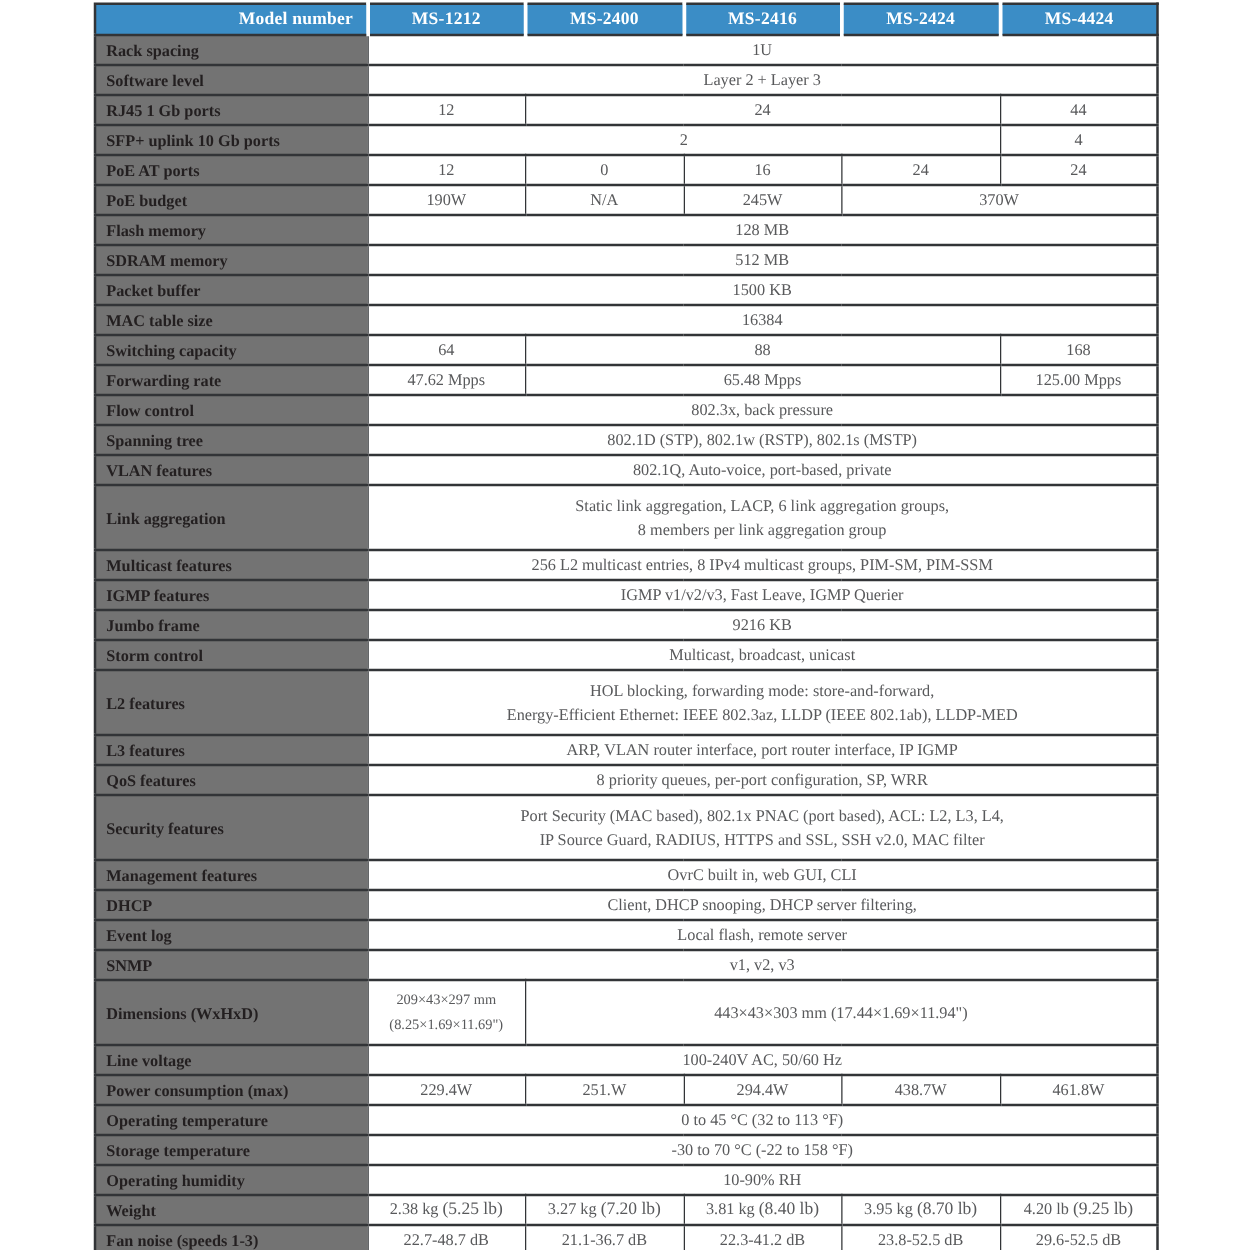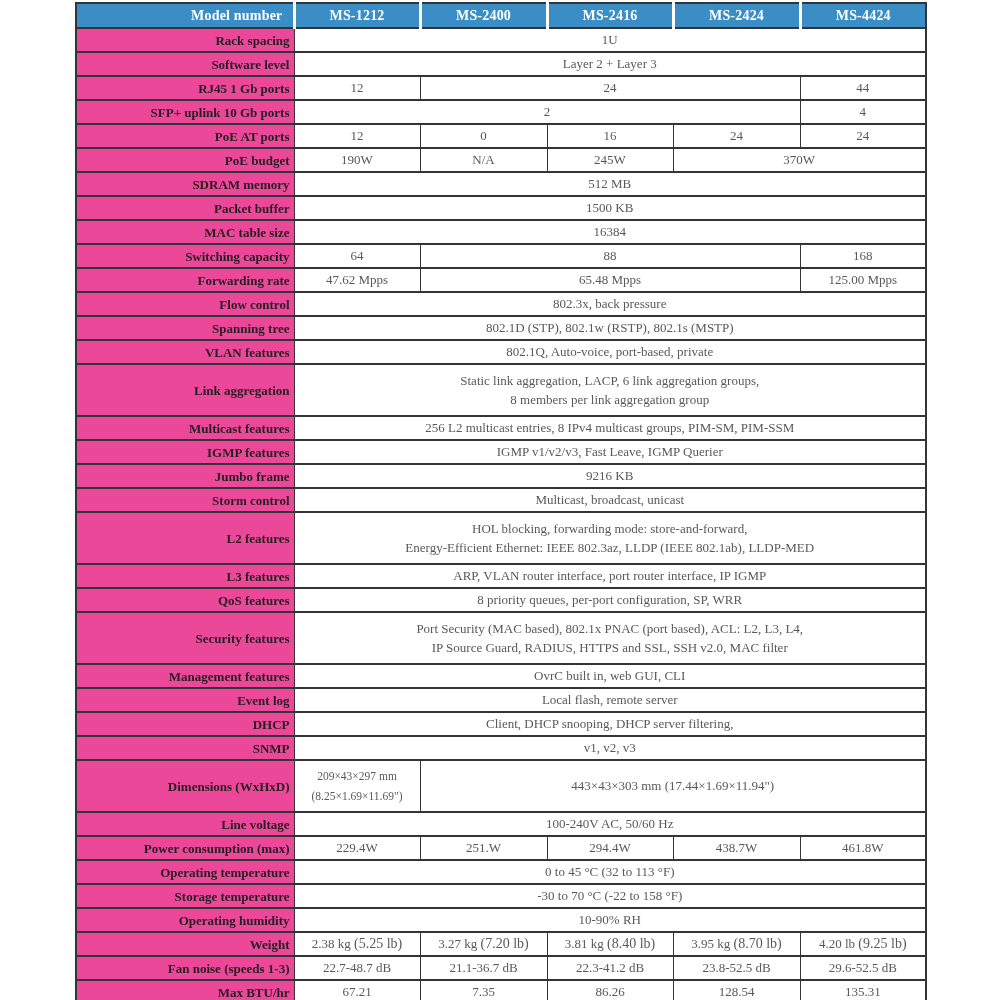--- a/index.html
+++ b/index.html
@@ -38,26 +38,26 @@
   }
   thead th:last-child{border-right:2px solid var(--border);}
   thead th.model-label{
     text-align:right;
     padding-right:10px;
   }
   tbody th{
     font-size:13px;
     font-weight:700;
     color:var(--label-text);
-    text-align:right;
+    text-align:left;
     padding:1px 4px 0 8px;
     border:1px solid var(--border);
     border-top-width:2px;
     border-bottom-width:2px;
-    background:#ec4899;
+    background:#737373;
   }
   tbody td{
     font-size:13px;
     color:var(--value-text);
     text-align:center;
     vertical-align:middle;
     border:1px solid var(--border);
     border-top-width:2px;
     border-bottom-width:2px;
     padding:1px 3px 0 3px;
@@ -121,20 +121,24 @@
           <td>24</td>
         </tr>
         <tr>
           <th>PoE budget</th>
           <td>190W</td>
           <td>N/A</td>
           <td>245W</td>
           <td colspan="2">370W</td>
         </tr>
         <tr>
+          <th>Flash memory</th>
+          <td colspan="5">128 MB</td>
+        </tr>
+        <tr>
           <th>SDRAM memory</th>
           <td colspan="5">512 MB</td>
         </tr>
         <tr>
           <th>Packet buffer</th>
           <td colspan="5">1500 KB</td>
         </tr>
         <tr>
           <th>MAC table size</th>
           <td colspan="5">16384</td>
@@ -200,26 +204,26 @@
         <tr class="tall">
           <th>Security features</th>
           <td colspan="5">Port Security (MAC based), 802.1x PNAC (port based), ACL: L2, L3, L4,
 IP Source Guard, RADIUS, HTTPS and SSL, SSH v2.0, MAC filter</td>
         </tr>
         <tr>
           <th>Management features</th>
           <td colspan="5">OvrC built in, web GUI, CLI</td>
         </tr>
         <tr>
+          <th>DHCP</th>
+          <td colspan="5">Client, DHCP snooping, DHCP server filtering,</td>
+        </tr>
+        <tr>
           <th>Event log</th>
           <td colspan="5">Local flash, remote server</td>
-        </tr>
-        <tr>
-          <th>DHCP</th>
-          <td colspan="5">Client, DHCP snooping, DHCP server filtering,</td>
         </tr>
         <tr>
           <th>SNMP</th>
           <td colspan="5">v1, v2, v3</td>
         </tr>
         <tr class="tall">
           <th>Dimensions (WxHxD)</th>
           <td class="small-text">209×43×297 mm
 (8.25×1.69×11.69")</td>
           <td colspan="4">443×43×303 mm (17.44×1.69×11.94")</td>

